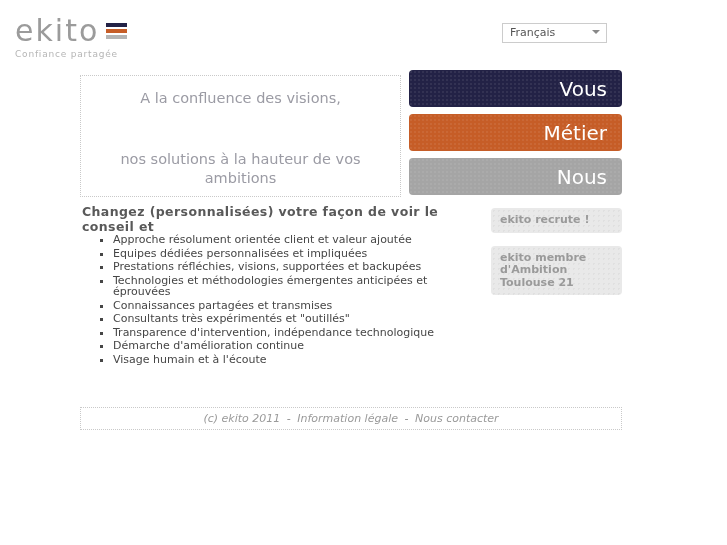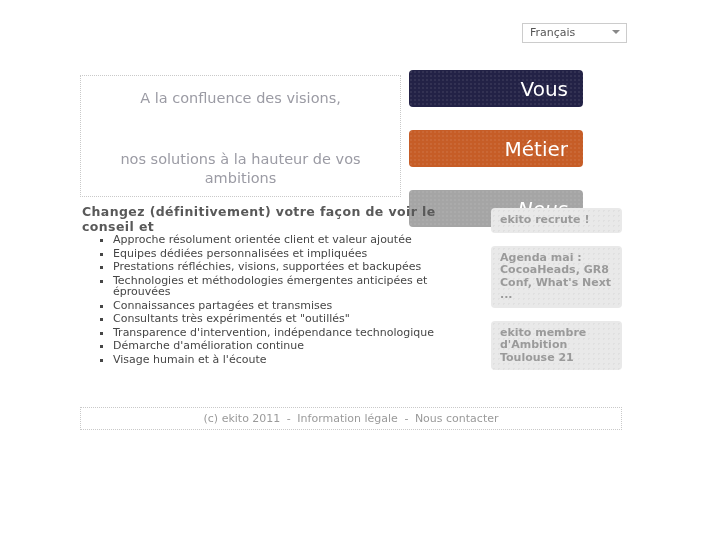--- a/index.html
+++ b/index.html
@@ -29,21 +29,21 @@
   .logo-bar.orange { background: #c65d27; }
   .logo-bar.gray { background: #b4b4b4; margin-bottom: 0; }
   .logo-tagline {
     font-size: 9px;
     color: #b5b5b5;
     letter-spacing: 0.8px;
     margin-top: 1px;
   }
 
   
-  .lang-wrap { position: absolute; left: 502px; top: 21px; width: 105px; height: 20px; margin-left: 20px; }
+  .lang-wrap { position: absolute; left: 502px; top: 21px; width: 105px; height: 20px; }
   .lang-select {
     width: 100%; height: 100%;
     border: 1px solid #cccccc;
     background: #ffffff;
     font-family: "DejaVu Sans", sans-serif;
     font-size: 11px;
     color: #555555;
     padding: 0 18px 0 7px;
     -webkit-appearance: none;
     appearance: none;
@@ -68,36 +68,36 @@
     padding: 8px 12px;
     color: #9b9ba4;
     font-size: 14.5px;
     line-height: 19px;
     gap: 42px;
   }
 
   
   .nav { position: absolute; left: 409px; top: 70px; width: 213px; }
   .nav-btn {
-    display: block; width: 174px; height: 37px;
-    margin-bottom: 23px;
+    display: block; width: 213px; height: 37px;
+    margin-bottom: 7px;
     border: none; border-radius: 4px;
     color: #ffffff;
     font-family: "DejaVu Sans", sans-serif;
     font-size: 20px;
     text-align: right;
     padding-right: 15px;
     line-height: 36px;
     cursor: pointer;
     background-image: radial-gradient(rgba(255,255,255,0.07) 1px, transparent 1px);
     background-size: 4px 4px;
   }
   .nav-btn.vous { background-color: #232246; }
   .nav-btn.metier { background-color: #c65d27; }
-  .nav-btn.nous { background-color: #a5a5a5; font-style: italic; }
+  .nav-btn.nous { background-color: #a5a5a5; }
 
   
   .content { position: absolute; left: 82px; top: 204px; width: 402px; }
   .content h1 {
     font-size: 12.5px;
     font-weight: bold;
     color: #595959;
     letter-spacing: 0.4px;
     line-height: 15px;
   }
@@ -130,29 +130,41 @@
 
   
   .footer {
     position: absolute; left: 80px; top: 407px;
     width: 542px; height: 23px;
     border: 1px dotted #c9c9c9;
     text-align: center;
     font-size: 11px;
     color: #9a9a9a;
     line-height: 21px;
+    font-style: italic;
   }
   .footer a { color: #9a9a9a; text-decoration: none; cursor: pointer; }
   .footer .sep { margin: 0 3px; }
 </style>
 </head>
 <body>
 
 <div class="page">
 
+  <div class="logo">
+    <div class="logo-row">
+      <span class="logo-name">ekito</span>
+      <span class="logo-bars">
+        <span class="logo-bar navy" style="display:block"></span>
+        <span class="logo-bar orange" style="display:block"></span>
+        <span class="logo-bar gray" style="display:block"></span>
+      </span>
+    </div>
+    <div class="logo-tagline">Confiance partagée</div>
+  </div>
 
   <div class="lang-wrap">
     <select class="lang-select">
       <option selected="">Français</option>
     </select>
     <span class="lang-caret"></span>
   </div>
 
   <div class="hero">
     <div>A la confluence des visions,</div>
@@ -160,38 +172,37 @@
   </div>
 
   <div class="nav">
     <button class="nav-btn vous">Vous</button>
     <button class="nav-btn metier">Métier</button>
     <button class="nav-btn nous">Nous</button>
   </div>
 
   <div class="content">
     <h1>
-      <div>Changez (définitivement) votre façon de voir le conseil et</div>
+      <div>Changez (personnalisées) votre façon de voir le conseil et</div>
     </h1>
     <ul>
       <li>Approche résolument orientée client et valeur ajoutée</li>
       <li>Equipes dédiées personnalisées et impliquées</li>
       <li>Prestations réfléchies, visions, supportées et backupées</li>
       <li>Technologies et méthodologies émergentes anticipées et éprouvées</li>
       <li>Connaissances partagées et transmises</li>
       <li>Consultants très expérimentés et "outillés"</li>
       <li>Transparence d'intervention, indépendance technologique</li>
       <li>Démarche d'amélioration continue</li>
       <li>Visage humain et à l'écoute</li>
     </ul>
   </div>
 
   <div class="sidebar">
     <div class="side-box">ekito recrute !</div>
-    <div class="side-box">Agenda mai : CocoaHeads, GR8 Conf, What's Next ...</div>
     <div class="side-box">ekito membre d'Ambition Toulouse 21</div>
   </div>
 
   <div class="footer">
     <span>(c) ekito 2011</span>
     <span class="sep">-</span>
     <a>Information légale</a>
     <span class="sep">-</span>
     <a>Nous contacter</a>
   </div>

